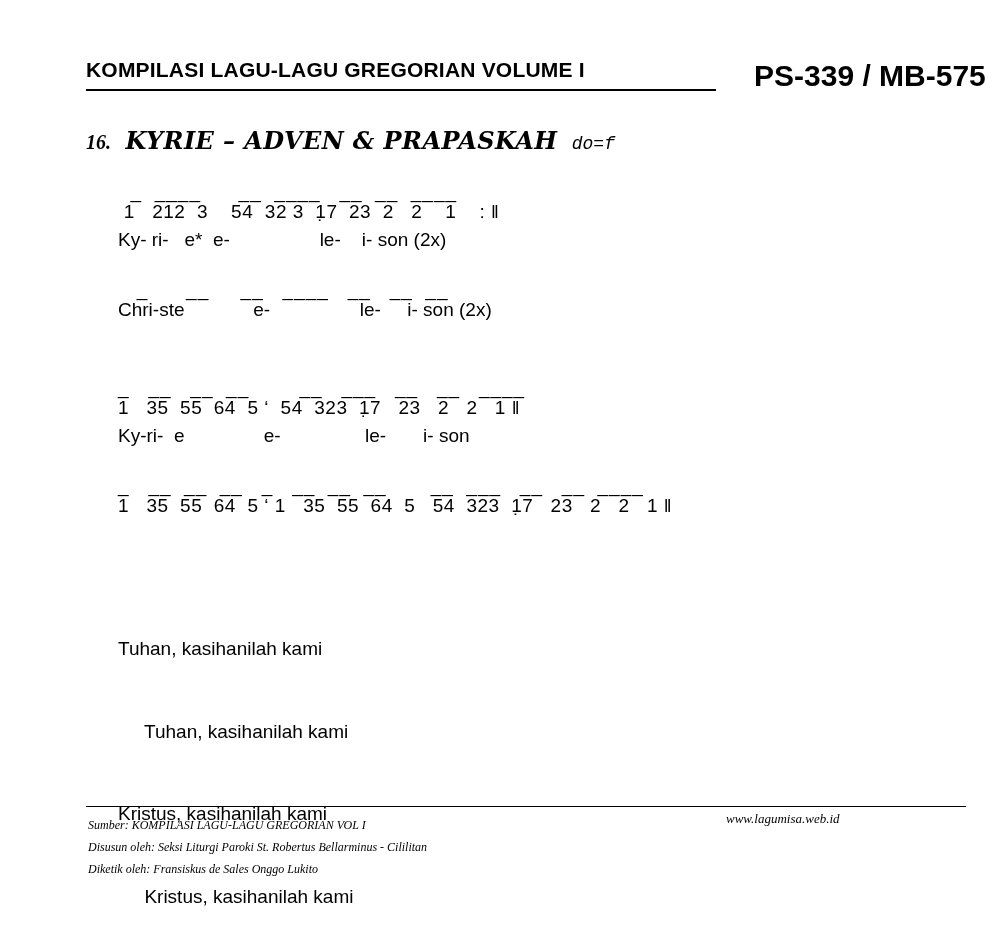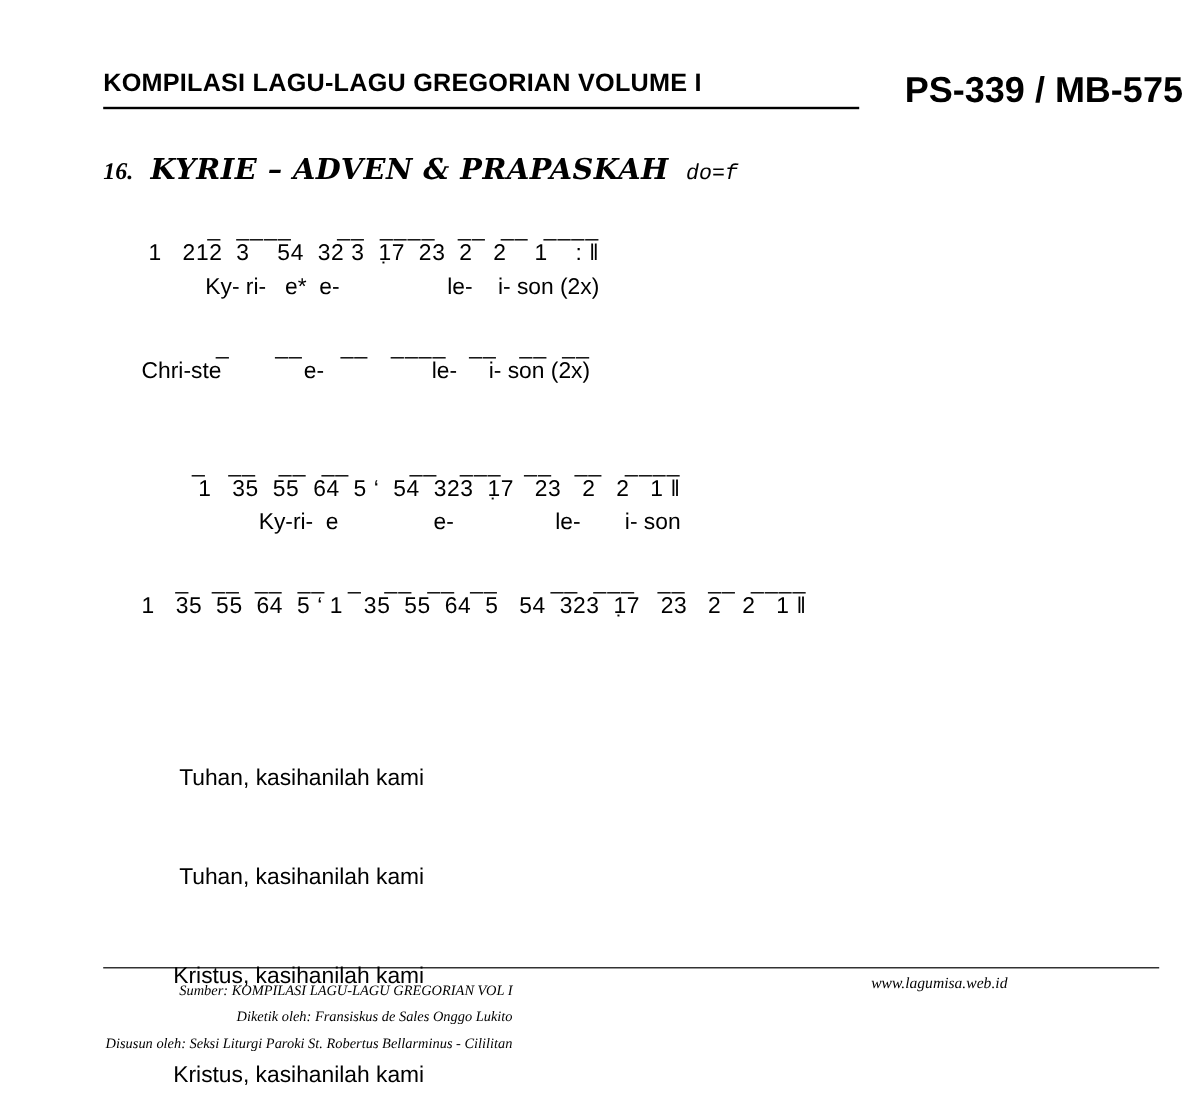--- a/index.html
+++ b/index.html
@@ -14,21 +14,20 @@
     color: #000000;
     position: relative;
     overflow: hidden;
   }
 
   .page {
     position: absolute;
     left: 0; top: 0;
     width: 992px;
     height: 770px;
-    text-align: right;
   }
 
   
   .header {
     position: absolute;
     left: 86px;
     top: 58px;
     width: 880px;
     height: 40px;
   }
@@ -167,21 +166,21 @@
     <div class="notation"> 1   212  3    54  32 3  1̣7  23  2   2    1    : ‖</div>
     <div class="lyrics">Ky- ri-   e*  e-                 le-    i- son (2x)</div>
   </div>
 
   <div class="block" style="left:118px; top:283px;">
     <div class="notation" style="letter-spacing:1px; line-height:13px;">   _      __     __   ____   __   __  __</div>
     <div class="lyrics">Chri-ste             e-                 le-     i- son (2x)</div>
   </div>
 
   <div class="block" style="left:118px; top:381px;">
-    <div class="notation" style="letter-spacing:1px; line-height:13px;margin-left:42px;">_   __   __  __        __   ___   __   __   ____</div>
+    <div class="notation" style="letter-spacing:1px; line-height:13px;">_   __   __  __        __   ___   __   __   ____</div>
     <div class="notation">1   35  55  64  5 ‘  54  323  1̣7   23   2   2   1 ‖</div>
     <div class="lyrics">Ky-ri-  e               e-                le-       i- son</div>
   </div>
 
   <div class="block" style="left:118px; top:479px;">
     <div class="notation" style="letter-spacing:1px; line-height:13px;">_   __  __  __   _   __  __  __       __  ___   __   __  ____</div>
     <div class="notation">1   35  55  64  5 ‘ 1   35  55  64  5   54  323  1̣7   23   2   2   1 ‖</div>
   </div>
 
   <div class="stanza">
@@ -189,18 +188,18 @@
     <div>     Tuhan, kasihanilah kami</div>
     <div>Kristus, kasihanilah kami</div>
     <div>     Kristus, kasihanilah kami</div>
     
     
   </div>
 
   <div class="footer-rule"></div>
   <div class="footer">
     <div>Sumber: KOMPILASI LAGU-LAGU GREGORIAN VOL I</div>
+    <div>Disusun oleh: Seksi Liturgi Paroki St. Robertus Bellarminus - Cililitan</div>
     <div>Diketik oleh: Fransiskus de Sales Onggo Lukito</div>
-    <div>Disusun oleh: Seksi Liturgi Paroki St. Robertus Bellarminus - Cililitan</div>
   </div>
   <div class="footer-site">www.lagumisa.web.id</div>
 
 </div>
 
 </body></html>

